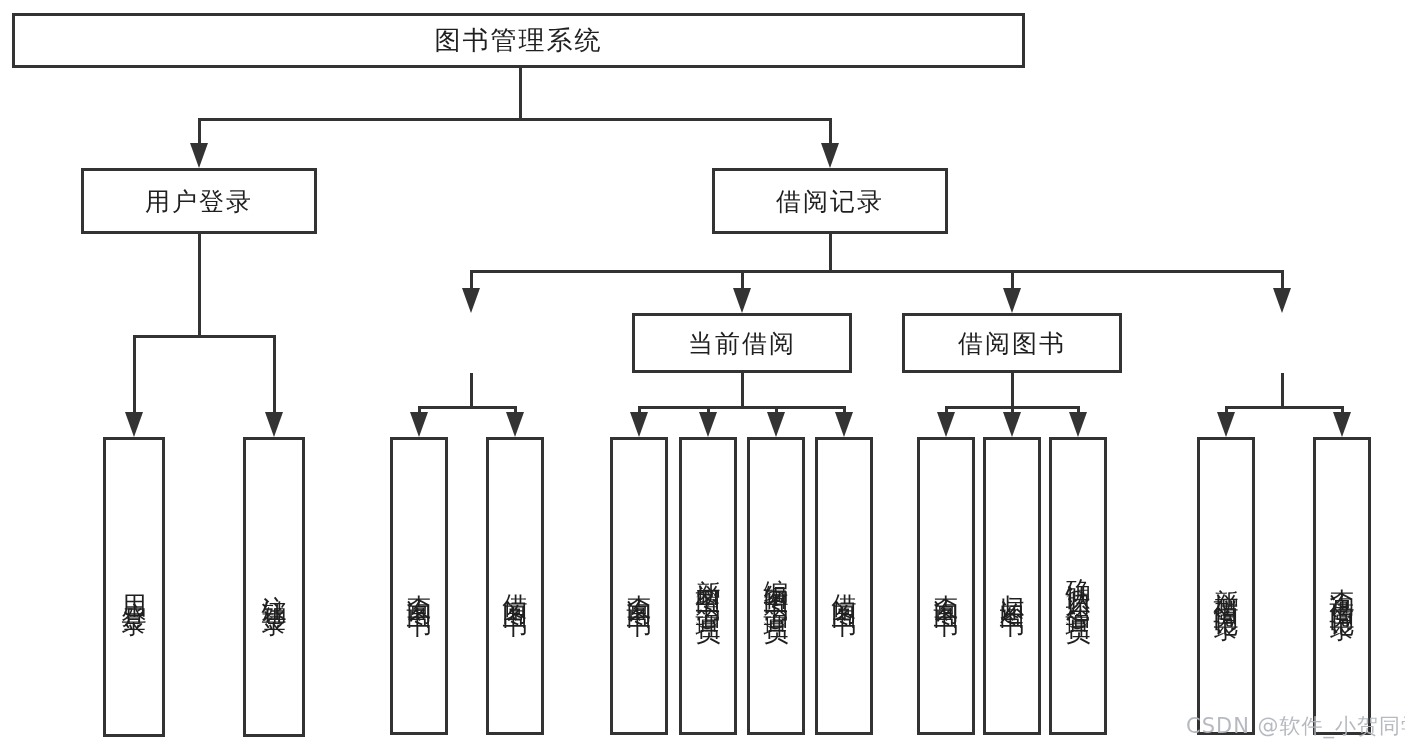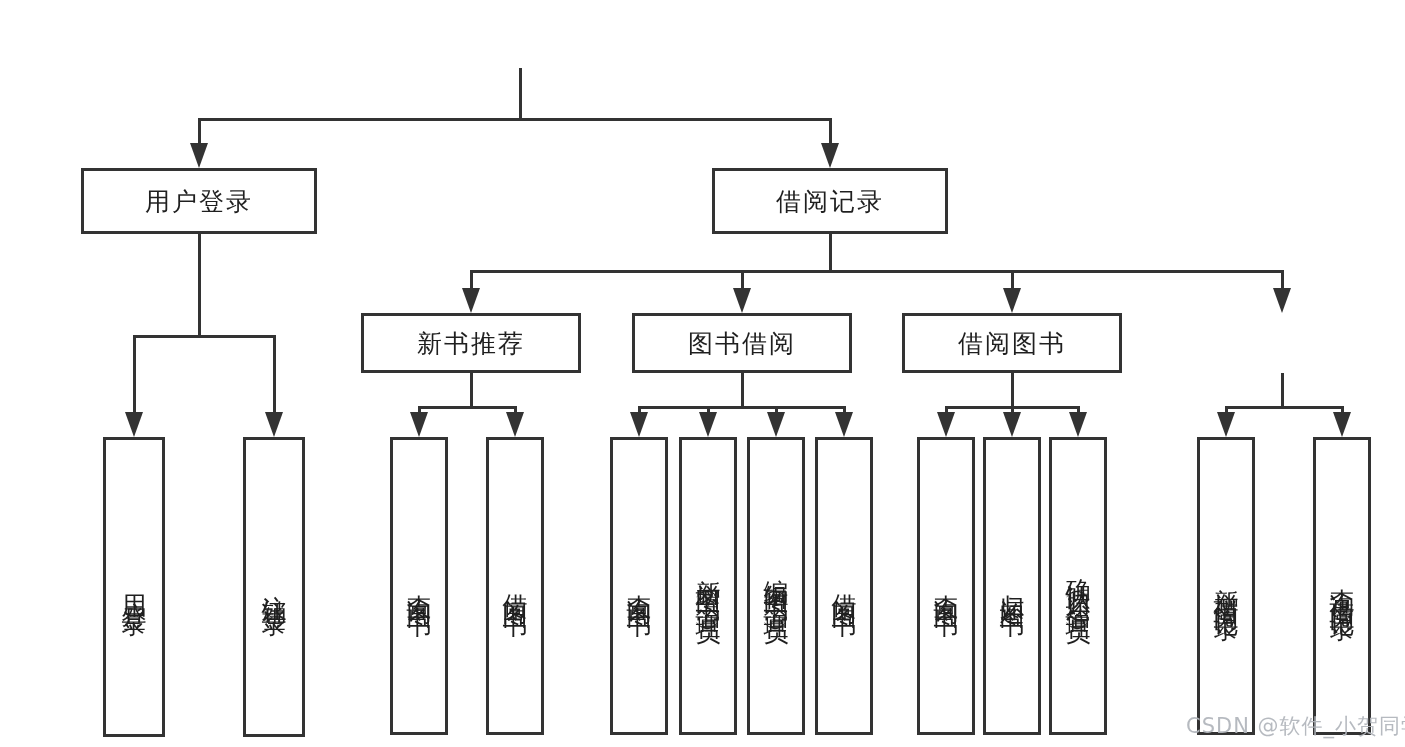--- a/index.html
+++ b/index.html
@@ -53,20 +53,23 @@
     white-space: nowrap;
     z-index: 5;
     opacity: 0.95;
   }
 </style>
 </head>
 <body>
 
 <div class="canvas">
 
+  <div class="box hbox root-box" style="left:12px; top:13px; width:1013px; height:55px;">
+    <span>图书管理系统</span>
+  </div>
 
   <div class="vl" style="left:519px; top:68px; height:52px;"></div>
   <div class="hl" style="left:198px; top:118px; width:634px;"></div>
   <div class="vl" style="left:198px; top:118px; height:32px;"></div>
   <div class="ar" style="left:190px; top:143px;"></div>
   <div class="vl" style="left:829px; top:118px; height:32px;"></div>
   <div class="ar" style="left:821px; top:143px;"></div>
 
   <div class="box hbox" style="left:81px; top:168px; width:236px; height:66px;">
     <span>用户登录</span>
@@ -86,25 +89,22 @@
   <div class="hl" style="left:470px; top:270px; width:814px;"></div>
   <div class="vl" style="left:470px; top:270px; height:23px;"></div>
   <div class="ar" style="left:462px; top:288px;"></div>
   <div class="vl" style="left:741px; top:270px; height:23px;"></div>
   <div class="ar" style="left:733px; top:288px;"></div>
   <div class="vl" style="left:1011px; top:270px; height:23px;"></div>
   <div class="ar" style="left:1003px; top:288px;"></div>
   <div class="vl" style="left:1281px; top:270px; height:23px;"></div>
   <div class="ar" style="left:1273px; top:288px;"></div>
 
-  <div class="box hbox" style="left:361px; top:313px; width:220px; height:60px;">
-    <span>新书推荐</span>
-  </div>
   <div class="box hbox" style="left:632px; top:313px; width:220px; height:60px;">
-    <span>图书借阅</span>
+    <span>当前借阅</span>
   </div>
   <div class="box hbox" style="left:902px; top:313px; width:220px; height:60px;">
     <span>借阅图书</span>
   </div>
 
   <div class="vl" style="left:470px; top:373px; height:35px;"></div>
   <div class="hl" style="left:418px; top:406px; width:99px;"></div>
   <div class="vl" style="left:418px; top:406px; height:11px;"></div>
   <div class="ar" style="left:410px; top:412px;"></div>
   <div class="vl" style="left:514px; top:406px; height:11px;"></div>

